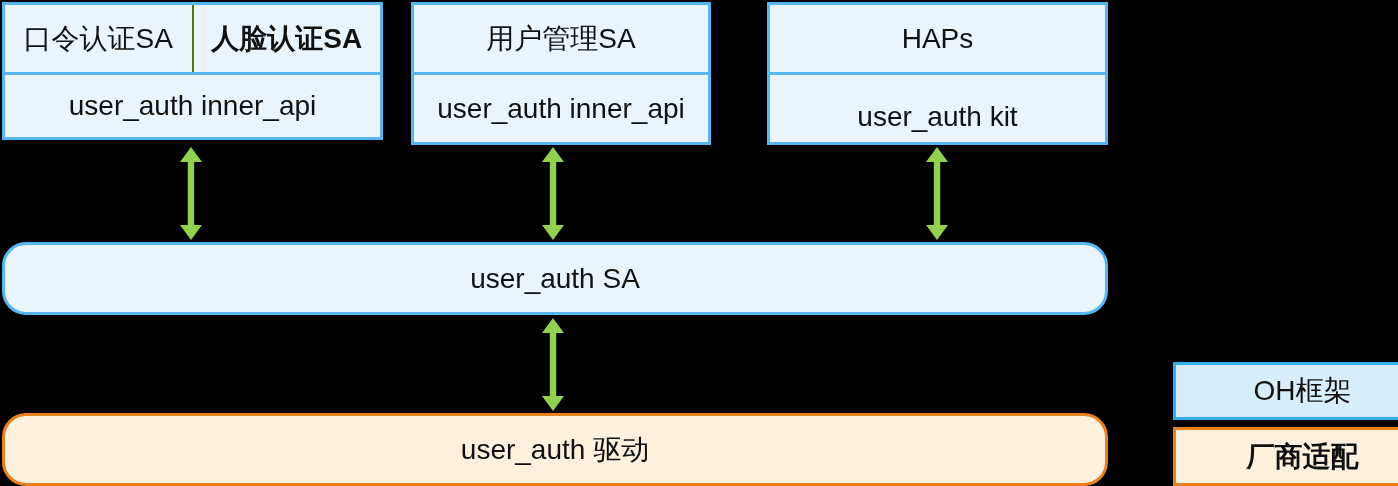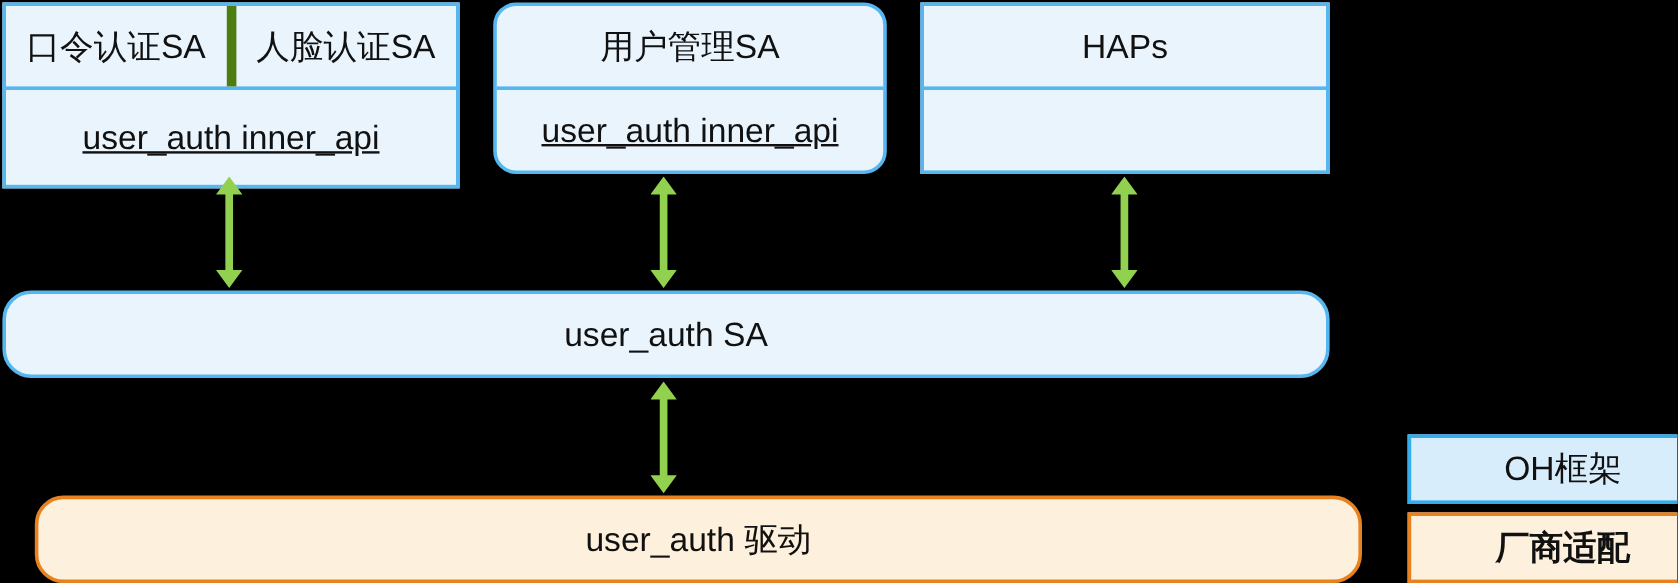--- a/index.html
+++ b/index.html
@@ -33,44 +33,43 @@
     flex: 0 0 67px;
     border-bottom: 3px solid #56B7F0;
   }
   .group-cell {
     flex: 1 1 0;
     display: flex;
     align-items: center;
     justify-content: center;
   }
   .group-cell + .group-cell {
-    border-left: 8px solid #4d7c0f;
+    border-left: 2px solid #4d7c0f;
+    font-weight: bold;
   }
   .group-bottom {
     flex: 1 1 auto;
     display: flex;
     align-items: center;
     justify-content: center;
-    text-decoration: underline;
   }
   
   .bar {
     display: flex;
     align-items: center;
     justify-content: center;
     border-radius: 24px;
   }
   .bar-blue {
     border: 3px solid #56B7F0;
     background: #E9F4FD;
   }
   .bar-orange {
     border: 3px solid #E8811F;
     background: #FDF0DC;
-    margin-left: 27px;
   }
   
   .legend-box {
     display: flex;
     align-items: center;
     justify-content: center;
     margin-left: 36px;
   }
   .legend-blue {
     border: 3px solid #35ACEC;
@@ -89,22 +88,22 @@
   .arrow svg {
     display: block;
     width: 100%;
     height: 100%;
   }
   .arrow path {
     fill: #92D050;
   }
 
   
-  #group-left   { left: 2px;    top: 2px;   width: 381px;  height: 155px; }
-  #group-middle { left: 411px;  top: 2px;   width: 328px;  height: 143px; border-radius: 19px; }
+  #group-left   { left: 2px;    top: 2px;   width: 381px;  height: 138px; }
+  #group-middle { left: 411px;  top: 2px;   width: 300px;  height: 143px; }
   #group-right  { left: 767px;  top: 2px;   width: 341px;  height: 143px; gap: 16px; }
   #sa-bar       { left: 2px;    top: 242px; width: 1106px; height: 73px;  }
   #driver-bar   { left: 2px;    top: 413px; width: 1106px; height: 73px;  }
   #legend-oh    { left: 1137px; top: 362px; width: 259px;  height: 58px;  }
   #legend-vendor{ left: 1137px; top: 427px; width: 259px;  height: 59px;  }
   #arrow-1 { left: 180px; top: 147px; height: 93px; }
   #arrow-2 { left: 542px; top: 147px; height: 93px; }
   #arrow-3 { left: 926px; top: 147px; height: 93px; }
   #arrow-4 { left: 542px; top: 318px; height: 93px; }
 </style>
@@ -125,20 +124,21 @@
     <div class="group-top-row">
       <div class="group-cell">用户管理SA</div>
     </div>
     <div class="group-bottom">user_auth inner_api</div>
   </div>
 
   <div class="group" id="group-right">
     <div class="group-top-row">
       <div class="group-cell">HAPs</div>
     </div>
+    <div class="group-bottom">user_auth kit</div>
   </div>
 
   <div class="bar bar-blue" id="sa-bar">user_auth SA</div>
 
   <div class="bar bar-orange" id="driver-bar">user_auth 驱动</div>
 
   <div class="legend-box legend-blue" id="legend-oh">OH框架</div>
   <div class="legend-box legend-orange" id="legend-vendor">厂商适配</div>
 
   <div class="arrow" id="arrow-1">

